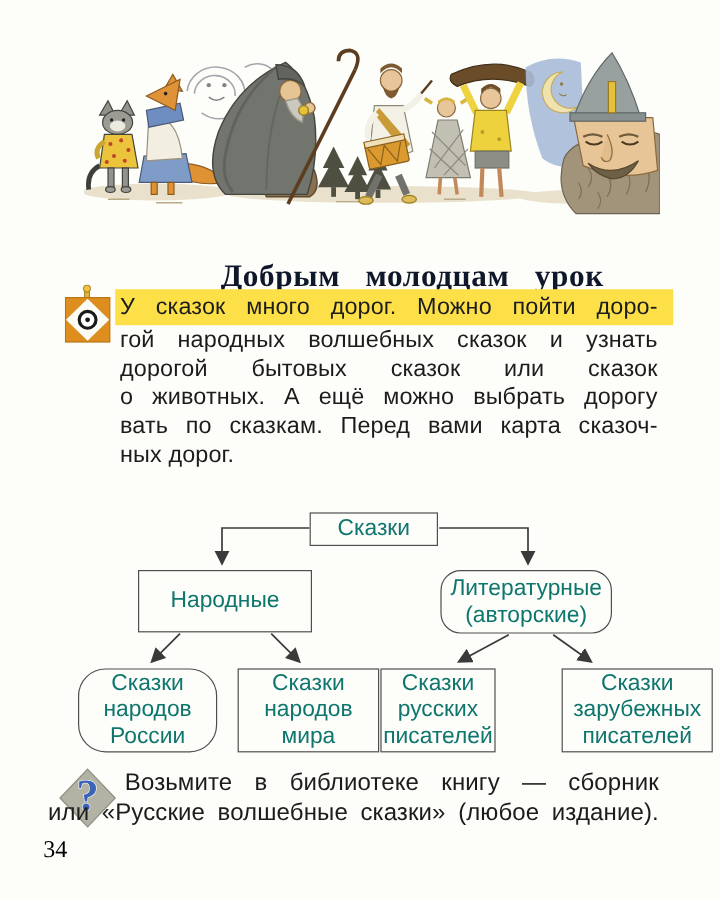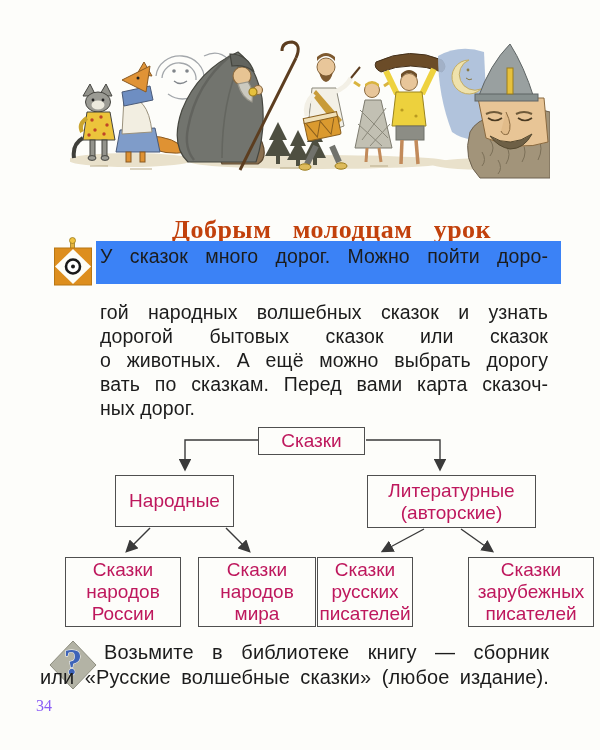--- a/index.html
+++ b/index.html
@@ -3,48 +3,48 @@
 <meta charset="utf-8">
 <style>
   html,body { margin:0; padding:0; background:#ffffff; }
   .page {
     position:relative; width:600px; height:750px;
     background:#fdfdfa; overflow:hidden;
     font-family:"Liberation Sans", sans-serif; color:#1c1c1c;
   }
   .illustration { position:absolute; left:70px; top:40px; }
   .title {
-    position:absolute; left:172px; top:198px; white-space:nowrap;
+    position:absolute; left:184px; top:198px; white-space:nowrap;
     font-family:"Liberation Serif", serif; font-weight:bold;
-    font-size:26px; letter-spacing:0.5px; word-spacing:0.55em; color:#c2410c;
+    font-size:26px; letter-spacing:0.5px; word-spacing:0.55em; color:#0f172a;
   }
   .intro-icon { position:absolute; left:54px; top:237px; }
   .intro {
     position:absolute; left:100px; top:244px; width:448px;
     font-size:19.5px; line-height:24px; letter-spacing:0.1px;
   }
   .jline { text-align:justify; text-align-last:justify; }
   .jline.endline { text-align-last:left; }
-  .hl { background:#3b82f6; margin:-3px -13px 16px -4px; padding:3px 13px 16px 4px; }
+  .hl { background:#fde047; margin:-3px -13px 0 -4px; padding:3px 13px 3px 4px; }
   .dbox {
     position:absolute; box-sizing:border-box;
     border:1.5px solid #4f4f4f; background:#fdfdfa;
     display:flex; align-items:center; justify-content:center;
-    text-align:center; font-size:19px; line-height:22px; color:#be185d;
+    text-align:center; font-size:19px; line-height:22px; color:#0f766e;
   }
   .arrows { position:absolute; left:0; top:422px; }
   .task-icon { position:absolute; left:47px; top:637px; }
   .task {
     position:absolute; left:40px; top:640px; width:509px;
     font-size:20px; line-height:24.8px; letter-spacing:0.1px;
   }
   .task .ind { margin-left:64px; }
   .pagenum {
     position:absolute; left:36px; top:697px;
-    font-family:"Liberation Serif", serif; font-size:16px; color:#8b5cf6;
+    font-family:"Liberation Serif", serif; font-size:20px; color:#000000;
   }
 </style>
 </head>
 <body>
 
 <div class="page">
 
   <svg class="illustration" width="480" height="140" viewBox="0 0 480 140">
 
     <g>
@@ -237,27 +237,27 @@
     <polyline points="366,18 440,18 440,47" fill="none" stroke="#3a3a3a" stroke-width="1.4" marker-end="url(#arr)"></polyline>
     <line x1="150" y1="106" x2="127" y2="129" stroke="#3a3a3a" stroke-width="1.4" marker-end="url(#arr)"></line>
     <line x1="226" y1="106" x2="249" y2="129" stroke="#3a3a3a" stroke-width="1.4" marker-end="url(#arr)"></line>
     <line x1="424" y1="107" x2="383" y2="129" stroke="#3a3a3a" stroke-width="1.4" marker-end="url(#arr)"></line>
     <line x1="461" y1="107" x2="492" y2="129" stroke="#3a3a3a" stroke-width="1.4" marker-end="url(#arr)"></line>
   </svg>
 
   <div class="dbox" style="left:258px; top:427px; width:107px; height:28px;">
     <span>Сказки</span>
   </div>
-  <div class="dbox" style="left:115px; top:475px; width:119px; height:52px;">
+  <div class="dbox" style="left:115px; top:475px; width:145px; height:52px;">
     <span>Народные</span>
   </div>
-  <div class="dbox" style="left:367px; top:475px; width:169px; height:53px;">
+  <div class="dbox" style="left:367px; top:475px; width:143px; height:53px;border-radius:17px;">
     <span>Литературные (авторские)</span>
   </div>
-  <div class="dbox" style="left:65px; top:557px; width:116px; height:70px;">
+  <div class="dbox" style="left:65px; top:557px; width:116px; height:70px;border-radius:23px;">
     <span>Сказки народов России</span>
   </div>
   <div class="dbox" style="left:198px; top:557px; width:118px; height:70px;">
     <span>Сказки народов мира</span>
   </div>
   <div class="dbox" style="left:317px; top:557px; width:96px; height:70px;">
     <span>Сказки русских писателей</span>
   </div>
   <div class="dbox" style="left:468px; top:557px; width:126px; height:70px;">
     <span>Сказки зарубежных писателей</span>

